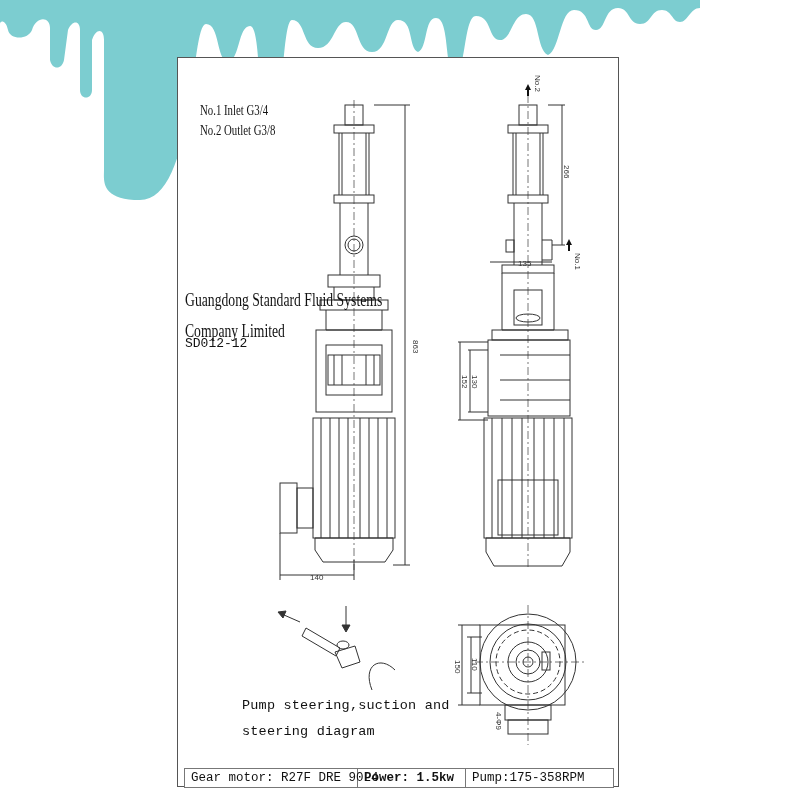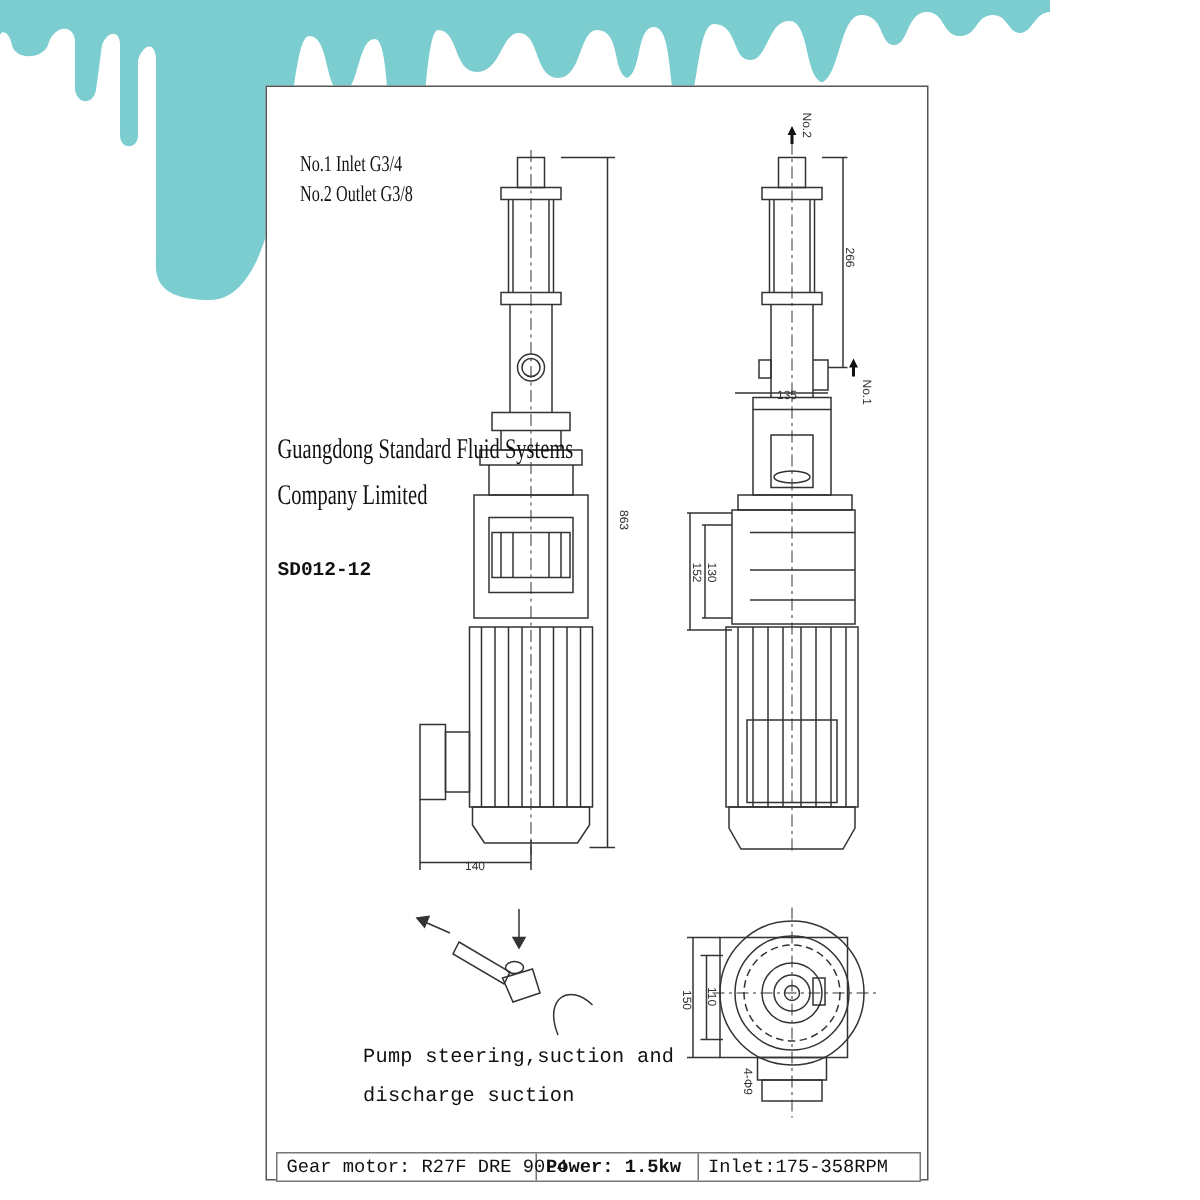--- a/index.html
+++ b/index.html
@@ -174,22 +174,22 @@
   <text class="dim" x="535" y="75" transform="rotate(90 535 75)">No.2</text>
   <path d="M566,245 L569,239 L572,245 Z M568,245 H570 V251 H568 Z" fill="#111"></path>
   <text class="dim" x="575" y="253" transform="rotate(90 575 253)">No.1</text>
 </svg>
 
 <div class="txt serif-c port-label" style="left:200px; top:102px;">No.1 Inlet G3/4</div>
 <div class="txt serif-c port-label" style="left:200px; top:122px;">No.2 Outlet G3/8</div>
 
 <div class="txt serif-c company" style="left:185px; top:289px;">Guangdong Standard Fluid Systems</div>
 <div class="txt serif-c company" style="left:185px; top:320px;">Company Limited</div>
-<div class="txt mono code" style="left:185px; top:372px;font-weight:bold;">SD012-12</div>
+<div class="txt mono code" style="left:185px; top:336px;">SD012-12</div>
 
 <div class="txt mono caption" style="left:242px; top:698px;">Pump steering,suction and</div>
-<div class="txt mono caption" style="left:242px; top:724px;">discharge suction</div>
+<div class="txt mono caption" style="left:242px; top:724px;">steering diagram</div>
 
 <div class="spec-bar mono">
   <div class="spec-cell" style="width:160px;">Gear motor: R27F DRE 90L4</div>
   <div class="spec-cell" style="width:95px;font-weight:bold;">Power: 1.5kw</div>
-  <div class="spec-cell">Inlet:175-358RPM</div>
+  <div class="spec-cell">Pump:175-358RPM</div>
 </div>
 
 </body></html>

